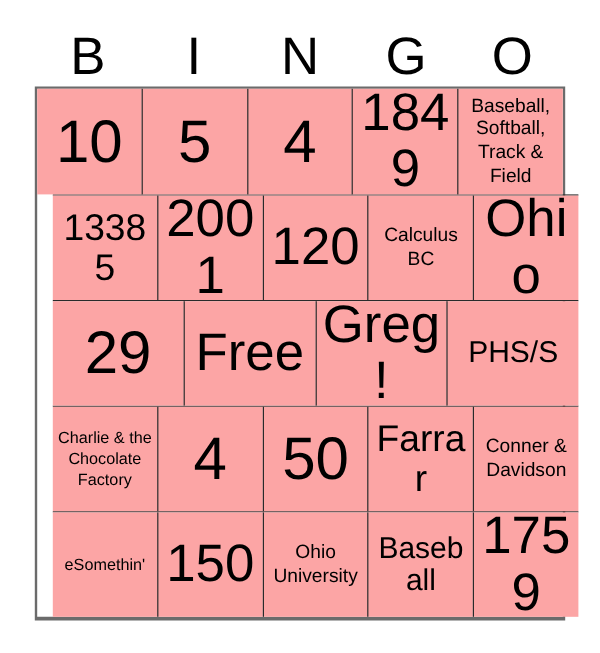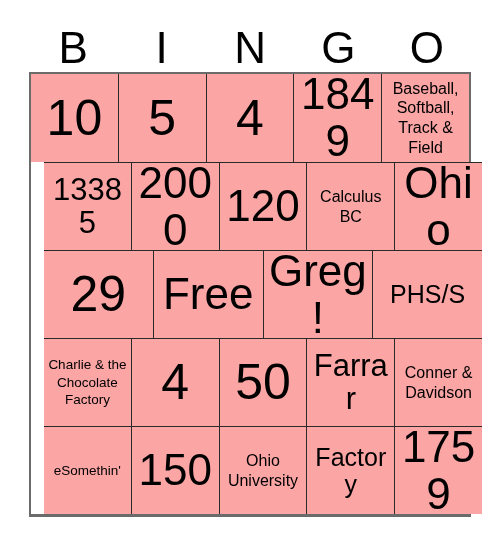--- a/index.html
+++ b/index.html
@@ -124,21 +124,21 @@
       <div class="cell">
           <span class="cell-text sz-xs">Baseball, Softball, Track &amp; Field</span>
         </div>
     </div>
 
     <div class="grid-row">
       <div class="cell">
           <span class="cell-text sz-md">13385</span>
         </div>
       <div class="cell">
-          <span class="cell-text sz-lg">2000</span>
+          <span class="cell-text sz-lg">2001</span>
         </div>
       <div class="cell">
           <span class="cell-text sz-lg">120</span>
         </div>
       <div class="cell">
           <span class="cell-text sz-xs">Calculus BC</span>
         </div>
       <div class="cell">
           <span class="cell-text sz-lg">Ohio</span>
         </div>
@@ -181,21 +181,21 @@
       <div class="cell">
           <span class="cell-text sz-xxs">eSomethin'</span>
         </div>
       <div class="cell">
           <span class="cell-text sz-lg">150</span>
         </div>
       <div class="cell">
           <span class="cell-text sz-xs">Ohio University</span>
         </div>
       <div class="cell">
-          <span class="cell-text sz-sm">Factory</span>
+          <span class="cell-text sz-sm">Baseball</span>
         </div>
       <div class="cell">
           <span class="cell-text sz-lg">1759</span>
         </div>
     </div>
 
   </div>
 </div>
 
 </body></html>

